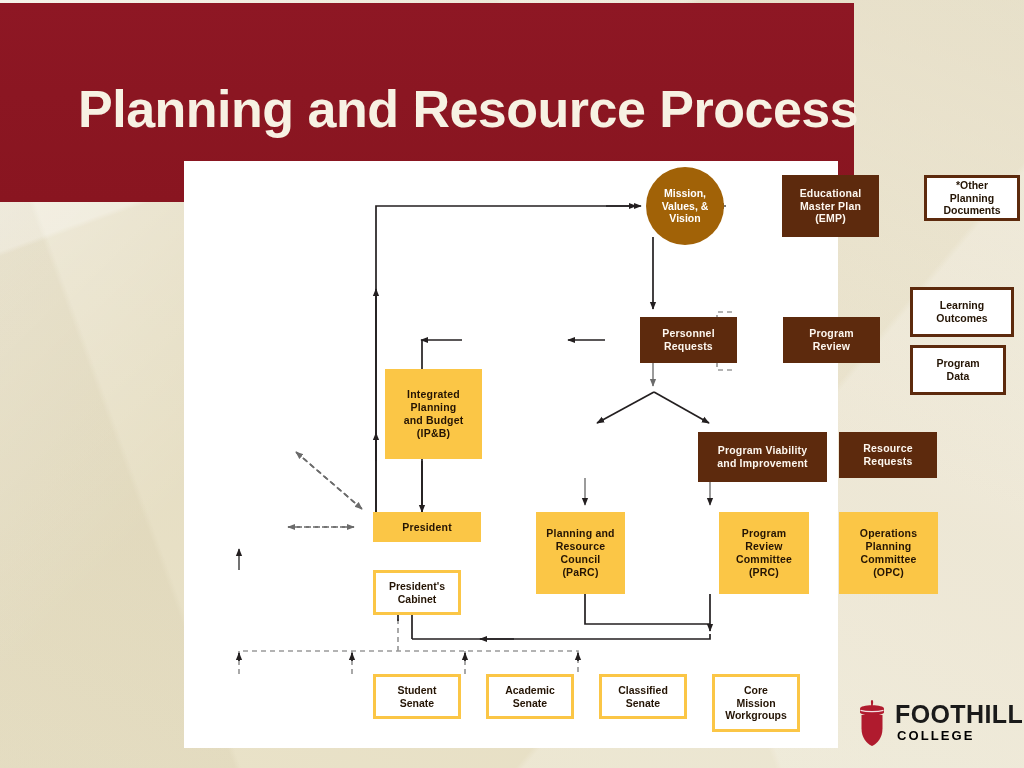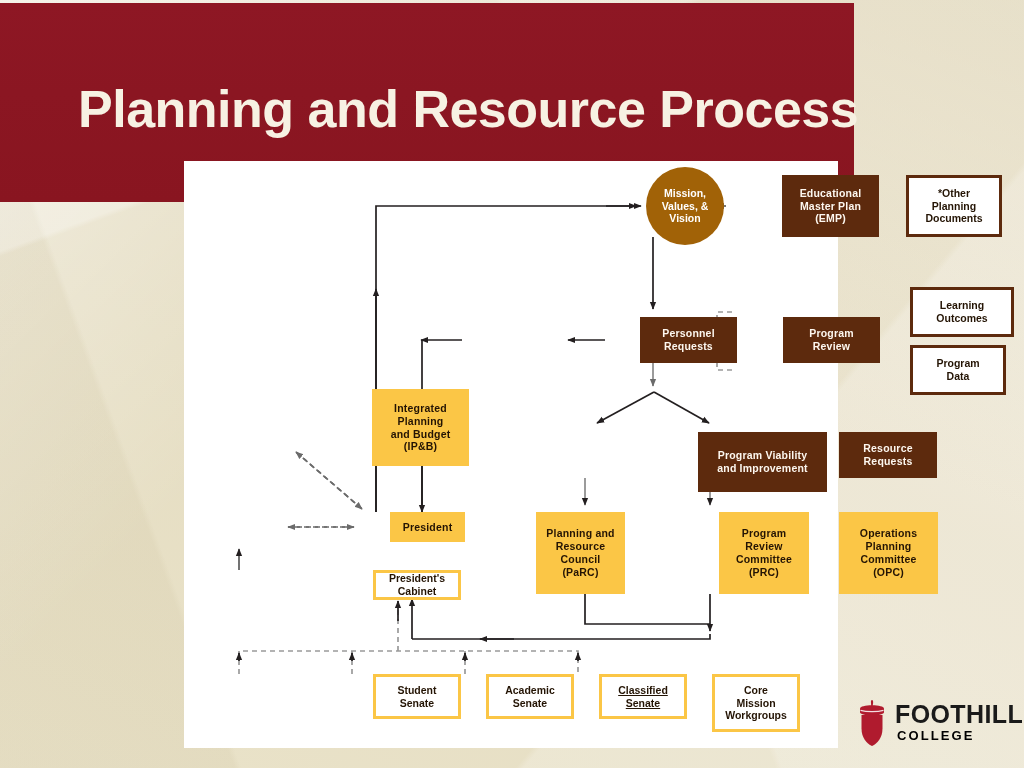--- a/index.html
+++ b/index.html
@@ -181,52 +181,52 @@
   </svg>
 
   <div class="node node-circle" style="left:462px;top:6px;width:78px;height:78px;">Mission,
 Values, &amp;
 Vision</div>
 
   <div class="node node-brown" style="left:598px;top:14px;width:97px;height:62px;">Educational
 Master Plan
 (EMP)</div>
 
-  <div class="node node-white-brown" style="left:722px;top:14px;width:96px;height:62px;">*Other
+  <div class="node node-white-brown" style="left:740px;top:14px;width:96px;height:46px;">*Other
 Planning
 Documents</div>
 
   <div class="node node-white-brown" style="left:726px;top:126px;width:104px;height:50px;">Learning
 Outcomes</div>
 
   <div class="node node-white-brown" style="left:726px;top:184px;width:96px;height:50px;">Program
 Data</div>
 
   <div class="node node-brown" style="left:599px;top:156px;width:97px;height:46px;">Program
 Review</div>
 
   <div class="node node-brown" style="left:456px;top:156px;width:97px;height:46px;">Personnel
 Requests</div>
 
-  <div class="node node-yellow" style="left:188px;top:208px;width:97px;height:77px;margin-top:20px;">Integrated
+  <div class="node node-yellow" style="left:201px;top:208px;width:97px;height:90px;">Integrated
 Planning
 and Budget
 (IP&amp;B)</div>
 
-  <div class="node node-yellow" style="left:189px;top:351px;width:75px;height:30px;margin-left:17px;">President</div>
-
-  <div class="node node-white-yellow" style="left:189px;top:409px;width:88px;height:30px;">President's
+  <div class="node node-yellow" style="left:189px;top:351px;width:108px;height:30px;">President</div>
+
+  <div class="node node-white-yellow" style="left:189px;top:409px;width:88px;height:45px;">President's
 Cabinet</div>
 
   <div class="node node-yellow" style="left:352px;top:351px;width:89px;height:82px;">Planning and
 Resource
 Council
 (PaRC)</div>
 
-  <div class="node node-brown" style="left:514px;top:271px;width:129px;height:60px;">Program Viability
+  <div class="node node-brown" style="left:514px;top:271px;width:129px;height:50px;">Program Viability
 and Improvement</div>
 
   <div class="node node-brown" style="left:655px;top:271px;width:98px;height:46px;">Resource
 Requests</div>
 
   <div class="node node-yellow" style="left:535px;top:351px;width:90px;height:82px;">Program
 Review
 Committee
 (PRC)</div>
 
@@ -234,21 +234,21 @@
 Planning
 Committee
 (OPC)</div>
 
   <div class="node node-white-yellow" style="left:189px;top:513px;width:88px;height:45px;">Student
 Senate</div>
 
   <div class="node node-white-yellow" style="left:302px;top:513px;width:88px;height:45px;">Academic
 Senate</div>
 
-  <div class="node node-white-yellow" style="left:415px;top:513px;width:88px;height:45px;text-decoration:underline;">Classified
+  <div class="node node-white-yellow" style="left:415px;top:513px;width:88px;height:45px;">Classified
 Senate</div>
 
   <div class="node node-white-yellow" style="left:528px;top:513px;width:88px;height:58px;">Core
 Mission
 Workgroups</div>
 </div>
 
 <div id="logo">
   <svg id="logo-mark" width="34" height="48" viewBox="0 0 34 48">
     <path d="M17 1 C17.9 1 18.3 2.2 18.1 4.2 L17.6 7.4 L16.2 7.4 L16 4.2 C15.8 2.2 16.1 1 17 1 Z" fill="#b01b2e"></path>

